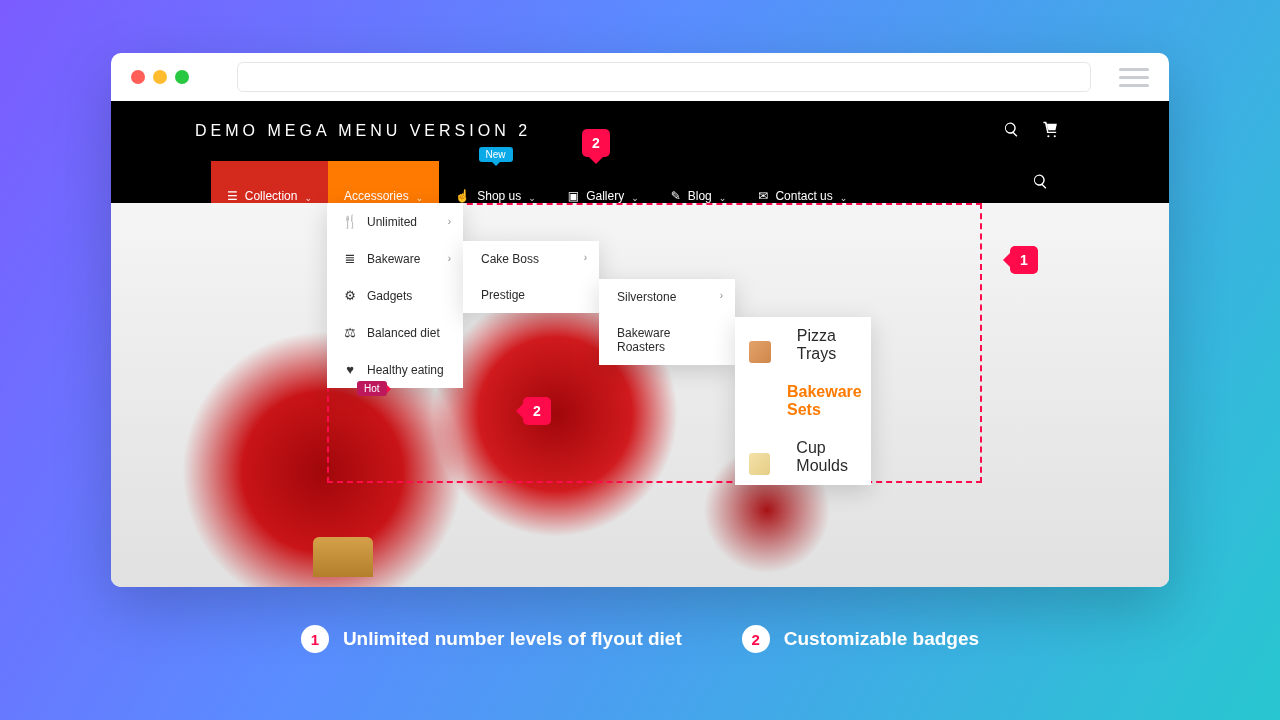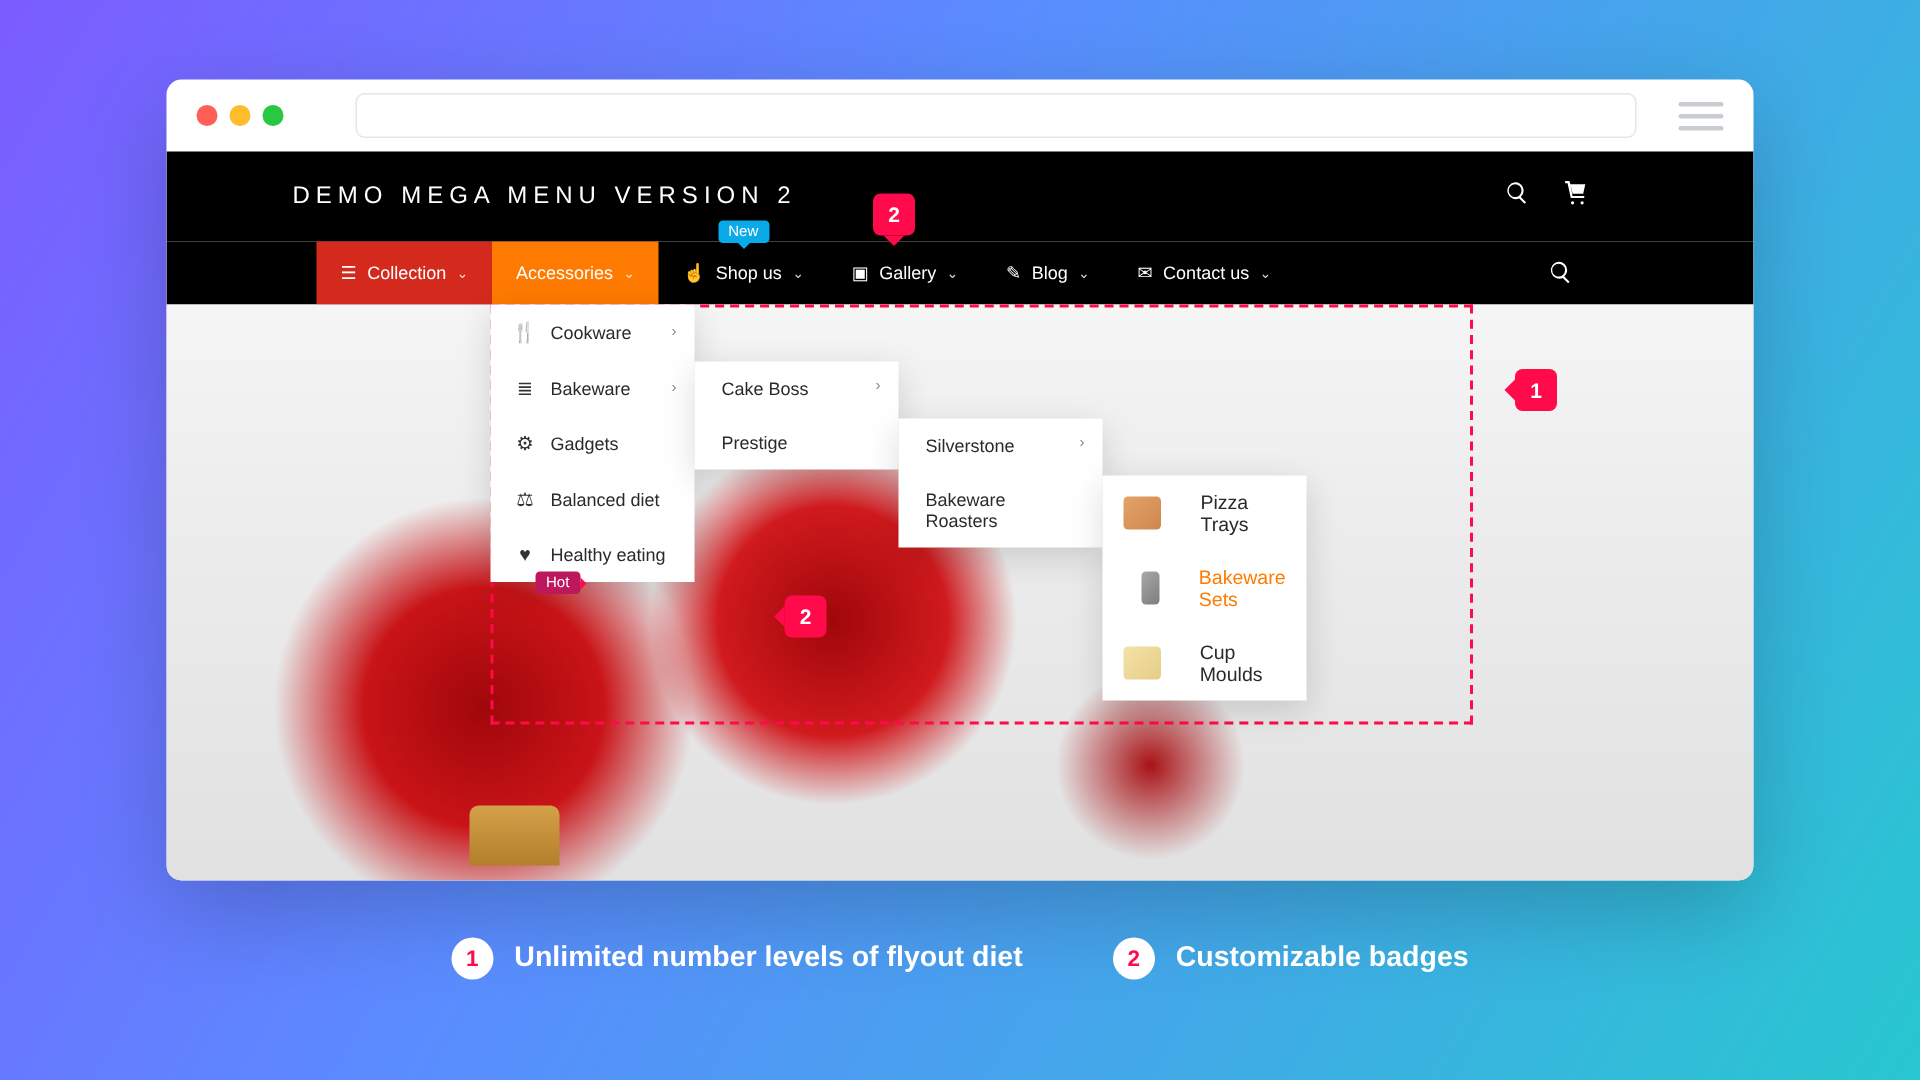--- a/index.html
+++ b/index.html
@@ -18,21 +18,21 @@
 .hamburger { width: 30px; display: flex; flex-direction: column; gap: 5px; }
 .hamburger span { height: 3px; background: #c9ccd1; border-radius: 2px; }
 
 .site { position: relative; height: calc(100% - 48px); }
 .topbar { height: 60px; background: #000; display: flex; align-items: center; padding: 0 100px 0 84px; color: #fff; position: relative; }
 .site-title { font-size: 16px; letter-spacing: 4px; font-weight: 400; }
 .topbar-icons { position: absolute; right: 110px; display: flex; gap: 22px; align-items: center; }
 .icon-svg { width: 17px; height: 17px; fill: #fff; }
 
 .navbar { height: 42px; background: #000; display: flex; align-items: stretch; padding-left: 100px; position: relative; }
-.navitem { display: flex; align-items: center; gap: 7px; padding: 0 16px; color: #fff; font-size: 12px; position: relative; cursor: pointer; }
+.navitem { display: flex; align-items: flex-end; gap: 7px; padding: 0 16px; color: #fff; font-size: 12px; position: relative; cursor: pointer; }
 .navitem.red { background: #d42a1e; }
 .navitem.orange { background: #ff7a00; }
 .chev { font-size: 9px; opacity: 0.85; }
 .nav-search { position: absolute; right: 120px; top: 12px; }
 
 .badge-new { position: absolute; top: -14px; left: 50%; transform: translateX(-50%); background: #0aa9e8; color: #fff; font-size: 10px; padding: 2px 7px; border-radius: 3px; white-space: nowrap; }
 .badge-new::after { content:''; position:absolute; bottom:-4px; left:50%; transform:translateX(-50%); border:4px solid transparent; border-top-color:#0aa9e8; border-bottom:none; }
 
 .hero {
   position: absolute; top: 102px; left: 0; right: 0; bottom: 0;
@@ -50,26 +50,26 @@
 }
 
 .dashed-box { position: absolute; left: 216px; top: 0; width: 655px; height: 280px; border: 2px dashed #ff0a4a; pointer-events: none; }
 
 .flyout { position: absolute; background: #fff; box-shadow: 0 6px 22px rgba(0,0,0,0.15); font-size: 12px; color: #2a2a2a; }
 .fly-item { display: flex; align-items: center; gap: 10px; padding: 11px 16px; position: relative; cursor: pointer; }
 .fly-item .arrow { position: absolute; right: 12px; font-size: 10px; color: #888; }
 .fly-icon { width: 14px; display: inline-flex; justify-content: center; font-size: 13px; color: #333; }
 .fly3-item { padding: 11px 18px; cursor: pointer; position: relative; }
 .fly3-item .arrow { position: absolute; right: 12px; font-size: 10px; color: #888; }
-.thumb-item { display: flex; align-items: center; gap: 26px; padding: 10px 14px; cursor: pointer; font-size: 13px; }
+.thumb-item { display: flex; align-items: flex-end; gap: 26px; padding: 10px 14px; cursor: pointer; font-size: 16px; }
 .thumb { width: 30px; height: 22px; border-radius: 3px; }
 .thumb.t1 { background: linear-gradient(135deg, #e2a36a, #d0864a); }
 .thumb.t2 { background: linear-gradient(135deg, #a8a8a8, #7d7d7d); }
 .thumb.t3 { background: linear-gradient(135deg, #f3e2a8, #e6cd87); }
-.thumb-item.active { color: #ff7a00; font-weight: 400; margin-left: 12px; }
+.thumb-item.active { color: #ff7a00; font-weight: 700; margin-left: 12px; }
 
 .badge-hot { position: absolute; left: 30px; bottom: -8px; background: #be185d; color:#fff; font-size: 10px; padding: 2px 7px; border-radius: 3px; }
 .badge-hot::after { content:''; position:absolute; right:-4px; top:50%; transform:translateY(-50%); border:4px solid transparent; border-left-color:#ff0a4a; border-right:none; }
 
 .callout { position: absolute; background: #ff0a4a; color: #fff; width: 28px; height: 28px; border-radius: 5px; display: flex; align-items: center; justify-content: center; font-weight: 700; font-size: 14px; }
 .callout.c1 { left: 1010px; top: 246px; }
 .callout.c1::before { content:''; position:absolute; left:-7px; top:50%; transform:translateY(-50%); border:7px solid transparent; border-right-color:#ff0a4a; border-left:none; }
 .callout.c2a { left: 582px; top: 129px; }
 .callout.c2a::after { content:''; position:absolute; bottom:-7px; left:50%; transform:translateX(-50%); border:7px solid transparent; border-top-color:#ff0a4a; border-bottom:none; }
 .callout.c2b { left: 523px; top: 397px; }
@@ -144,21 +144,21 @@
           </svg></span>
     </div>
 
     <div class="hero">
       <div class="ornament-top"></div>
       <div class="dashed-box"></div>
 
       <div class="flyout" style="left:216px; top:0; width:136px;">
         <div class="fly-item">
             <span class="fly-icon">🍴</span>
-            <span>Cookware</span>
+            <span>Unlimited</span>
             <span class="arrow">›</span>
           </div>
         <div class="fly-item">
             <span class="fly-icon">≣</span>
             <span>Bakeware</span>
             <span class="arrow">›</span>
           </div>
         <div class="fly-item">
             <span class="fly-icon">⚙</span>
             <span>Gadgets</span>

